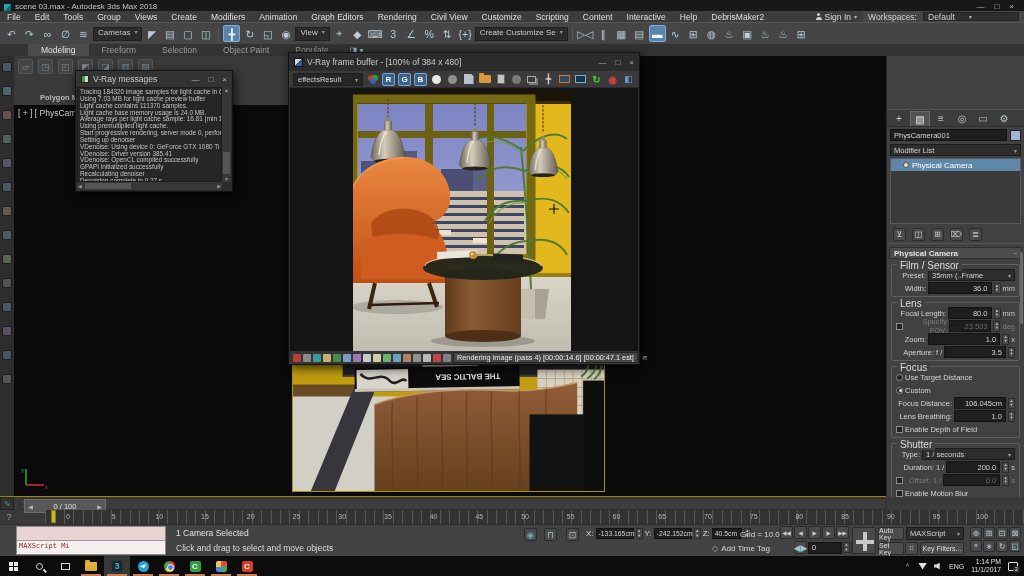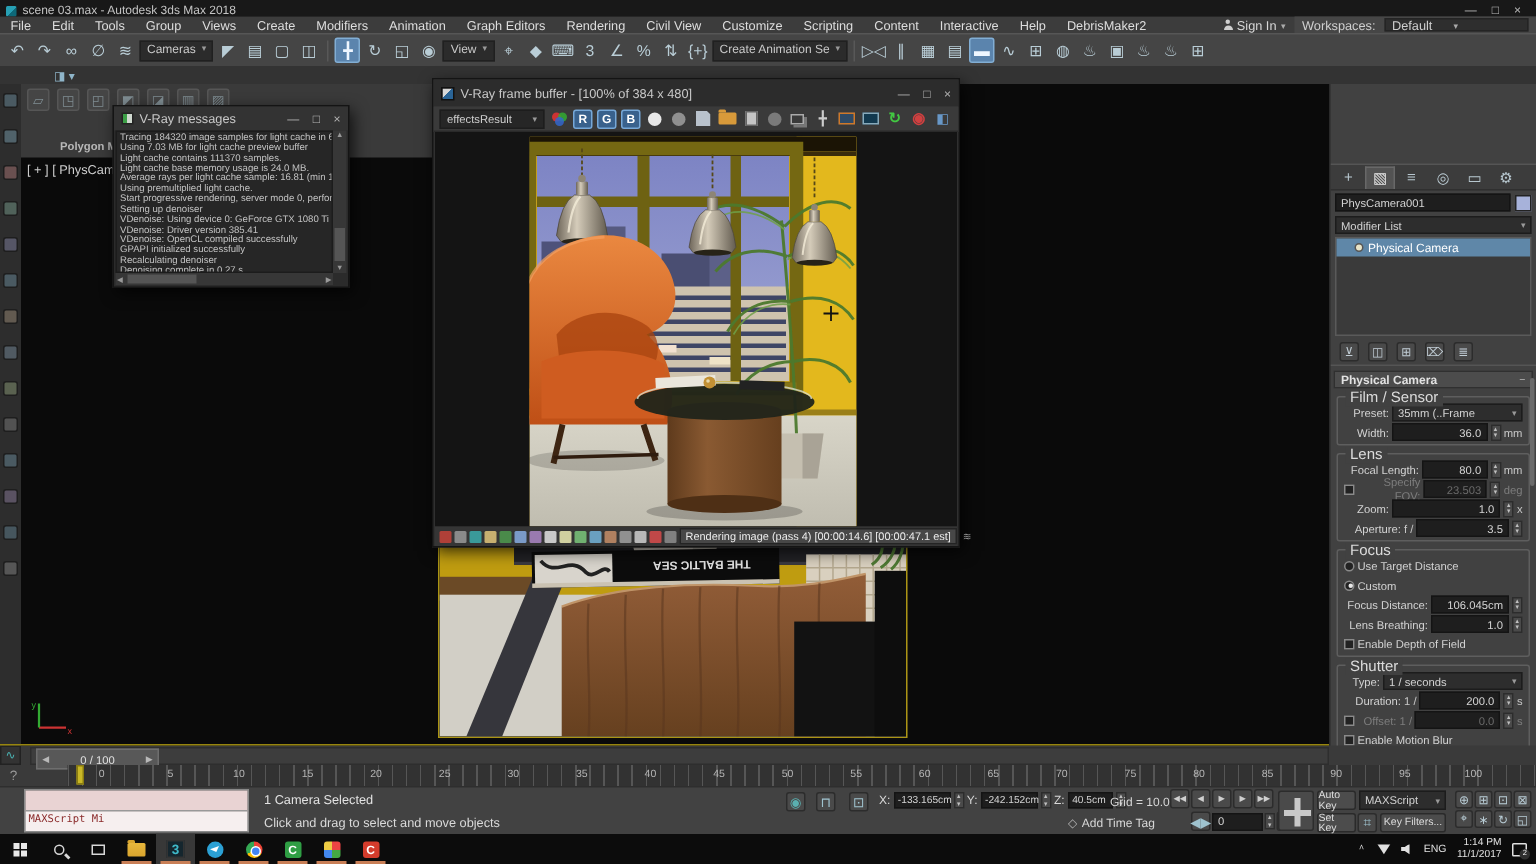--- a/index.html
+++ b/index.html
@@ -279,41 +279,49 @@
         <span class="tbi">⌖</span>
         <span class="tbi">◆</span>
         <span class="tbi">⌨</span>
         <span class="tbi">3</span>
         <span class="tbi">∠</span>
         <span class="tbi">%</span>
         <span class="tbi">⇅</span>
         <span class="tbi">{+}</span>
       </div>
     <div class="tb-dd">
-        <span>Create Animation Se</span>
+        <span>Create Customize Se</span>
       </div>
     <span class="sep"></span>
     <div class="tbgrp">
         <span class="tbi">▷◁</span>
         <span class="tbi">∥</span>
         <span class="tbi">▦</span>
         <span class="tbi">▤</span>
         <span class="tbi active">▬</span>
         <span class="tbi">∿</span>
         <span class="tbi">⊞</span>
         <span class="tbi">◍</span>
         <span class="tbi">♨</span>
         <span class="tbi">▣</span>
         <span class="tbi">♨</span>
         <span class="tbi">♨</span>
         <span class="tbi">⊞</span>
       </div>
   </div>
 
   <div class="ribbontabs">
+    <div class="rtabs">
+
+    <span class="rtab active">Modeling</span>
+        <span class="rtab">Freeform</span>
+        <span class="rtab">Selection</span>
+        <span class="rtab">Object Paint</span>
+        <span class="rtab">Populate</span>
+      </div>
     <span class="rtab-cfg">◨ ▾</span>
   </div>
 
   <div class="viewport">
     <span class="vp-label">[ + ] [ PhysCamera00</span>
     <div class="safeframe">
       <svg viewBox="0 0 313 407" preserveAspectRatio="none">
         <defs>
           <linearGradient id="vwoodG" x1="0" y1="0" x2="0" y2="1">
             <stop offset="0" stop-color="#925d38"></stop>

